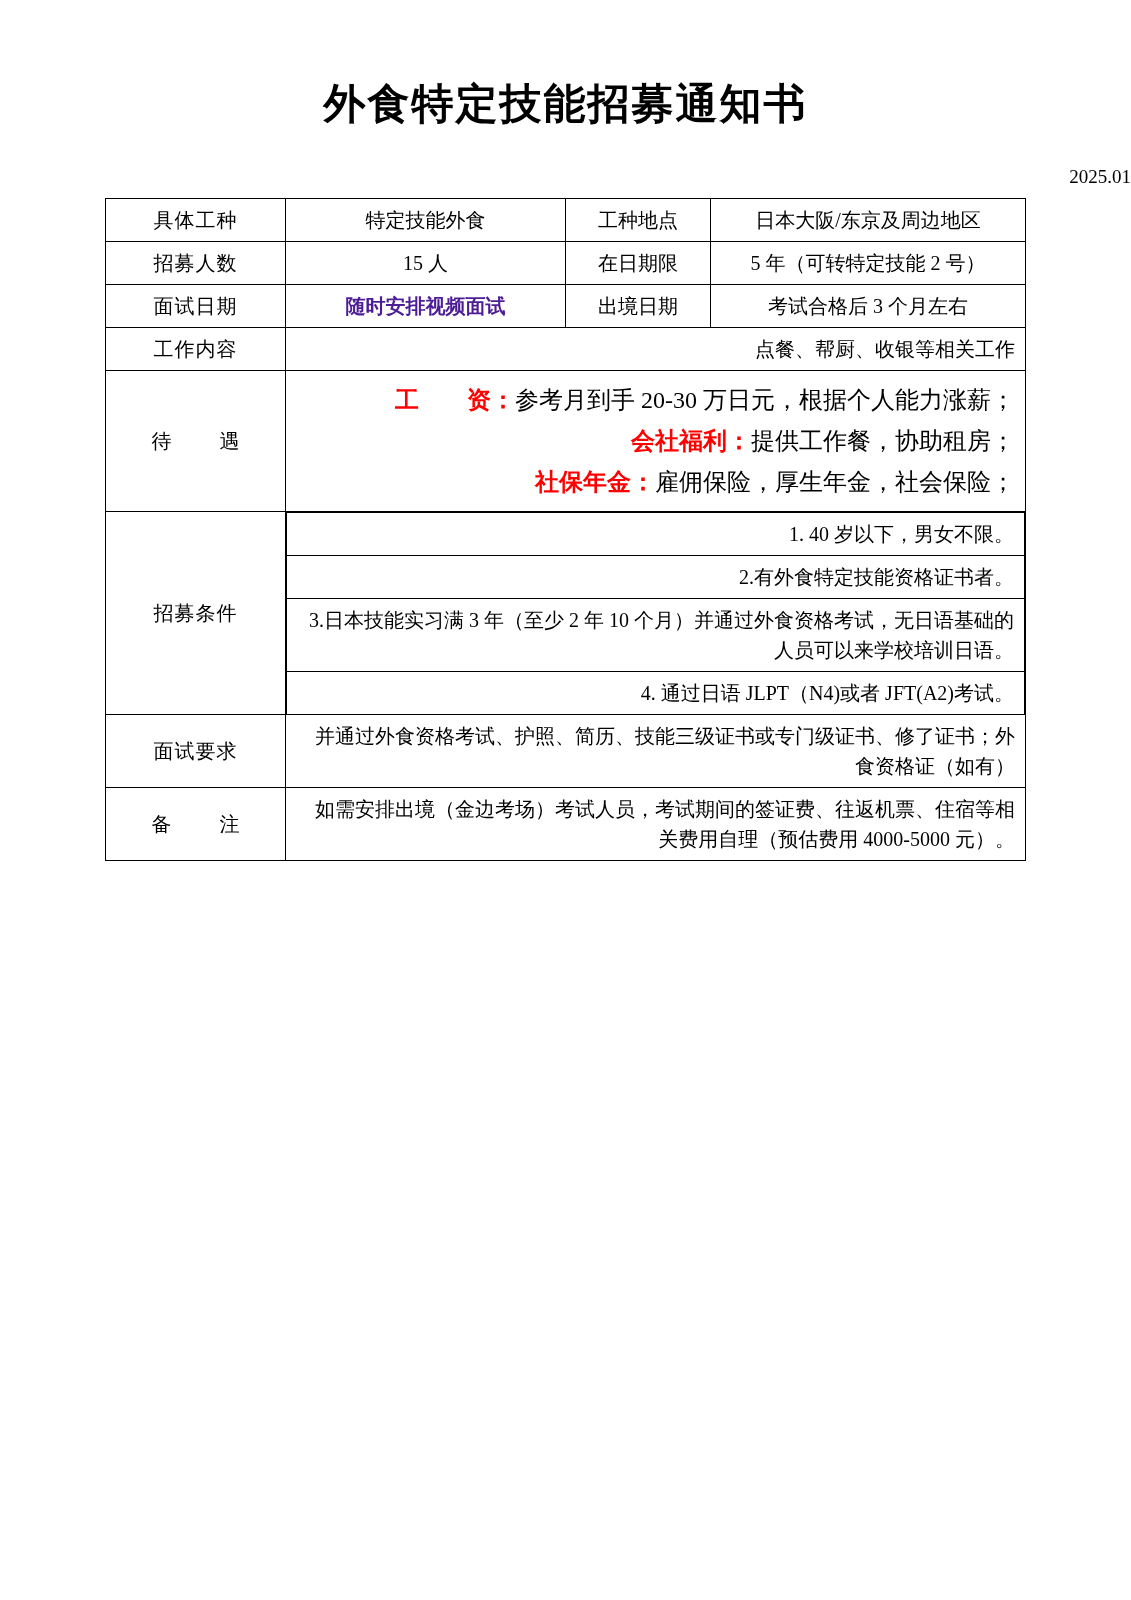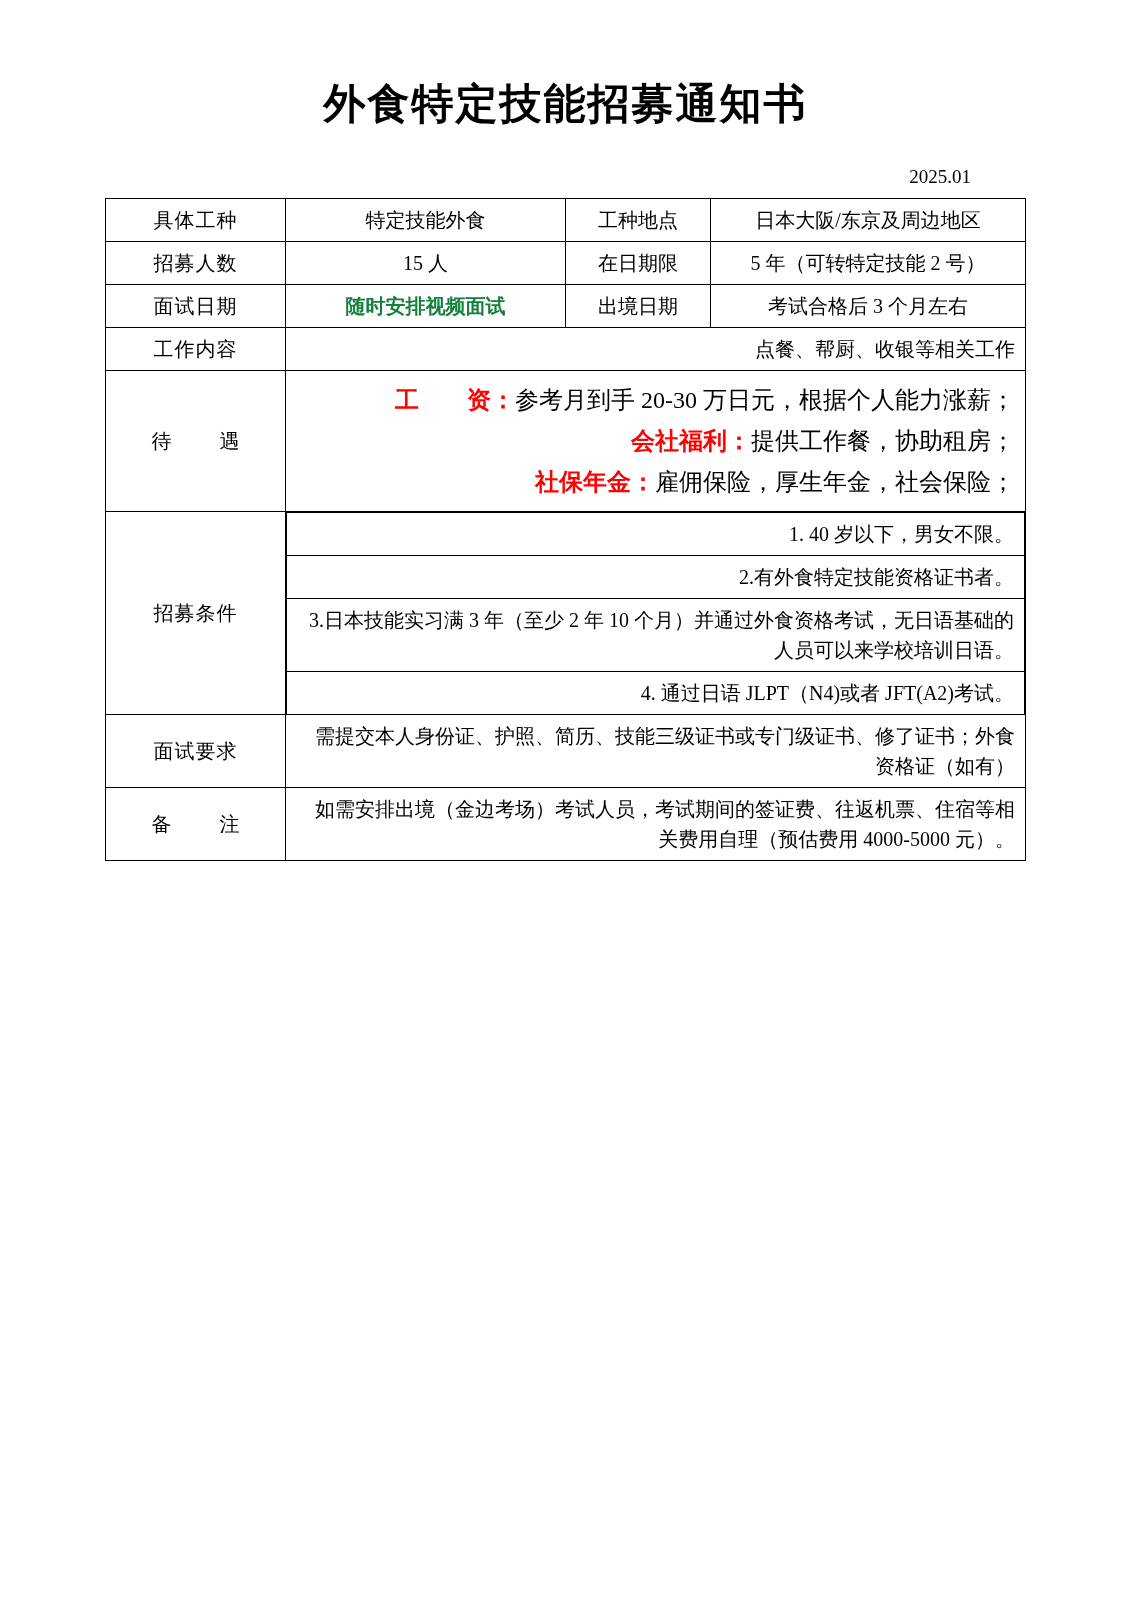--- a/index.html
+++ b/index.html
@@ -27,21 +27,20 @@
     font-weight: bold;
     letter-spacing: 2px;
     margin-top: 76px;
     margin-bottom: 0;
     font-family: "Liberation Serif", "DejaVu Serif", serif;
   }
   .doc-date {
     text-align: right;
     font-size: 19px;
     margin-top: 34px;
-    margin-right: 160px;
     font-family: "Liberation Serif", "DejaVu Serif", serif;
   }
   table.main {
     border-collapse: collapse;
     margin: 10px auto 0 auto;
     width: 920px;
     table-layout: fixed;
     padding-left: 20px;
   }
   table.main td {
@@ -66,21 +65,21 @@
     text-align: center;
     width: 140px;
   }
   td.center {
     text-align: center;
   }
   td.left {
     text-align: right;
   }
   .red-bold {
-    color: #15803d;
+    color: #4c1d95;
     font-weight: bold;
   }
   .treat-line {
     margin: 5px 0 5px 0;
     font-size: 24px;
   }
   .treat-key {
     color: #ff0000;
     font-weight: bold;
   }
@@ -182,21 +181,21 @@
           <tr>
             <td>4. 通过日语 JLPT（N4)或者 JFT(A2)考试。</td>
           </tr>
         </tbody>
             </table>
       </td>
     </tr>
 
     <tr>
       <td class="label">面试要求</td>
-      <td class="left interview-req" colspan="3">需提交本人身份证、护照、简历、技能三级证书或专门级证书、修了证书；外食资格证（如有）</td>
+      <td class="left interview-req" colspan="3">并通过外食资格考试、护照、简历、技能三级证书或专门级证书、修了证书；外食资格证（如有）</td>
     </tr>
 
     <tr>
       <td class="label-spaced">备　注</td>
       <td class="left note-cell" colspan="3">如需安排出境（金边考场）考试人员，考试期间的签证费、往返机票、住宿等相关费用自理（预估费用 4000-5000 元）。</td>
     </tr>
 
   </tbody>
     </table>
 

